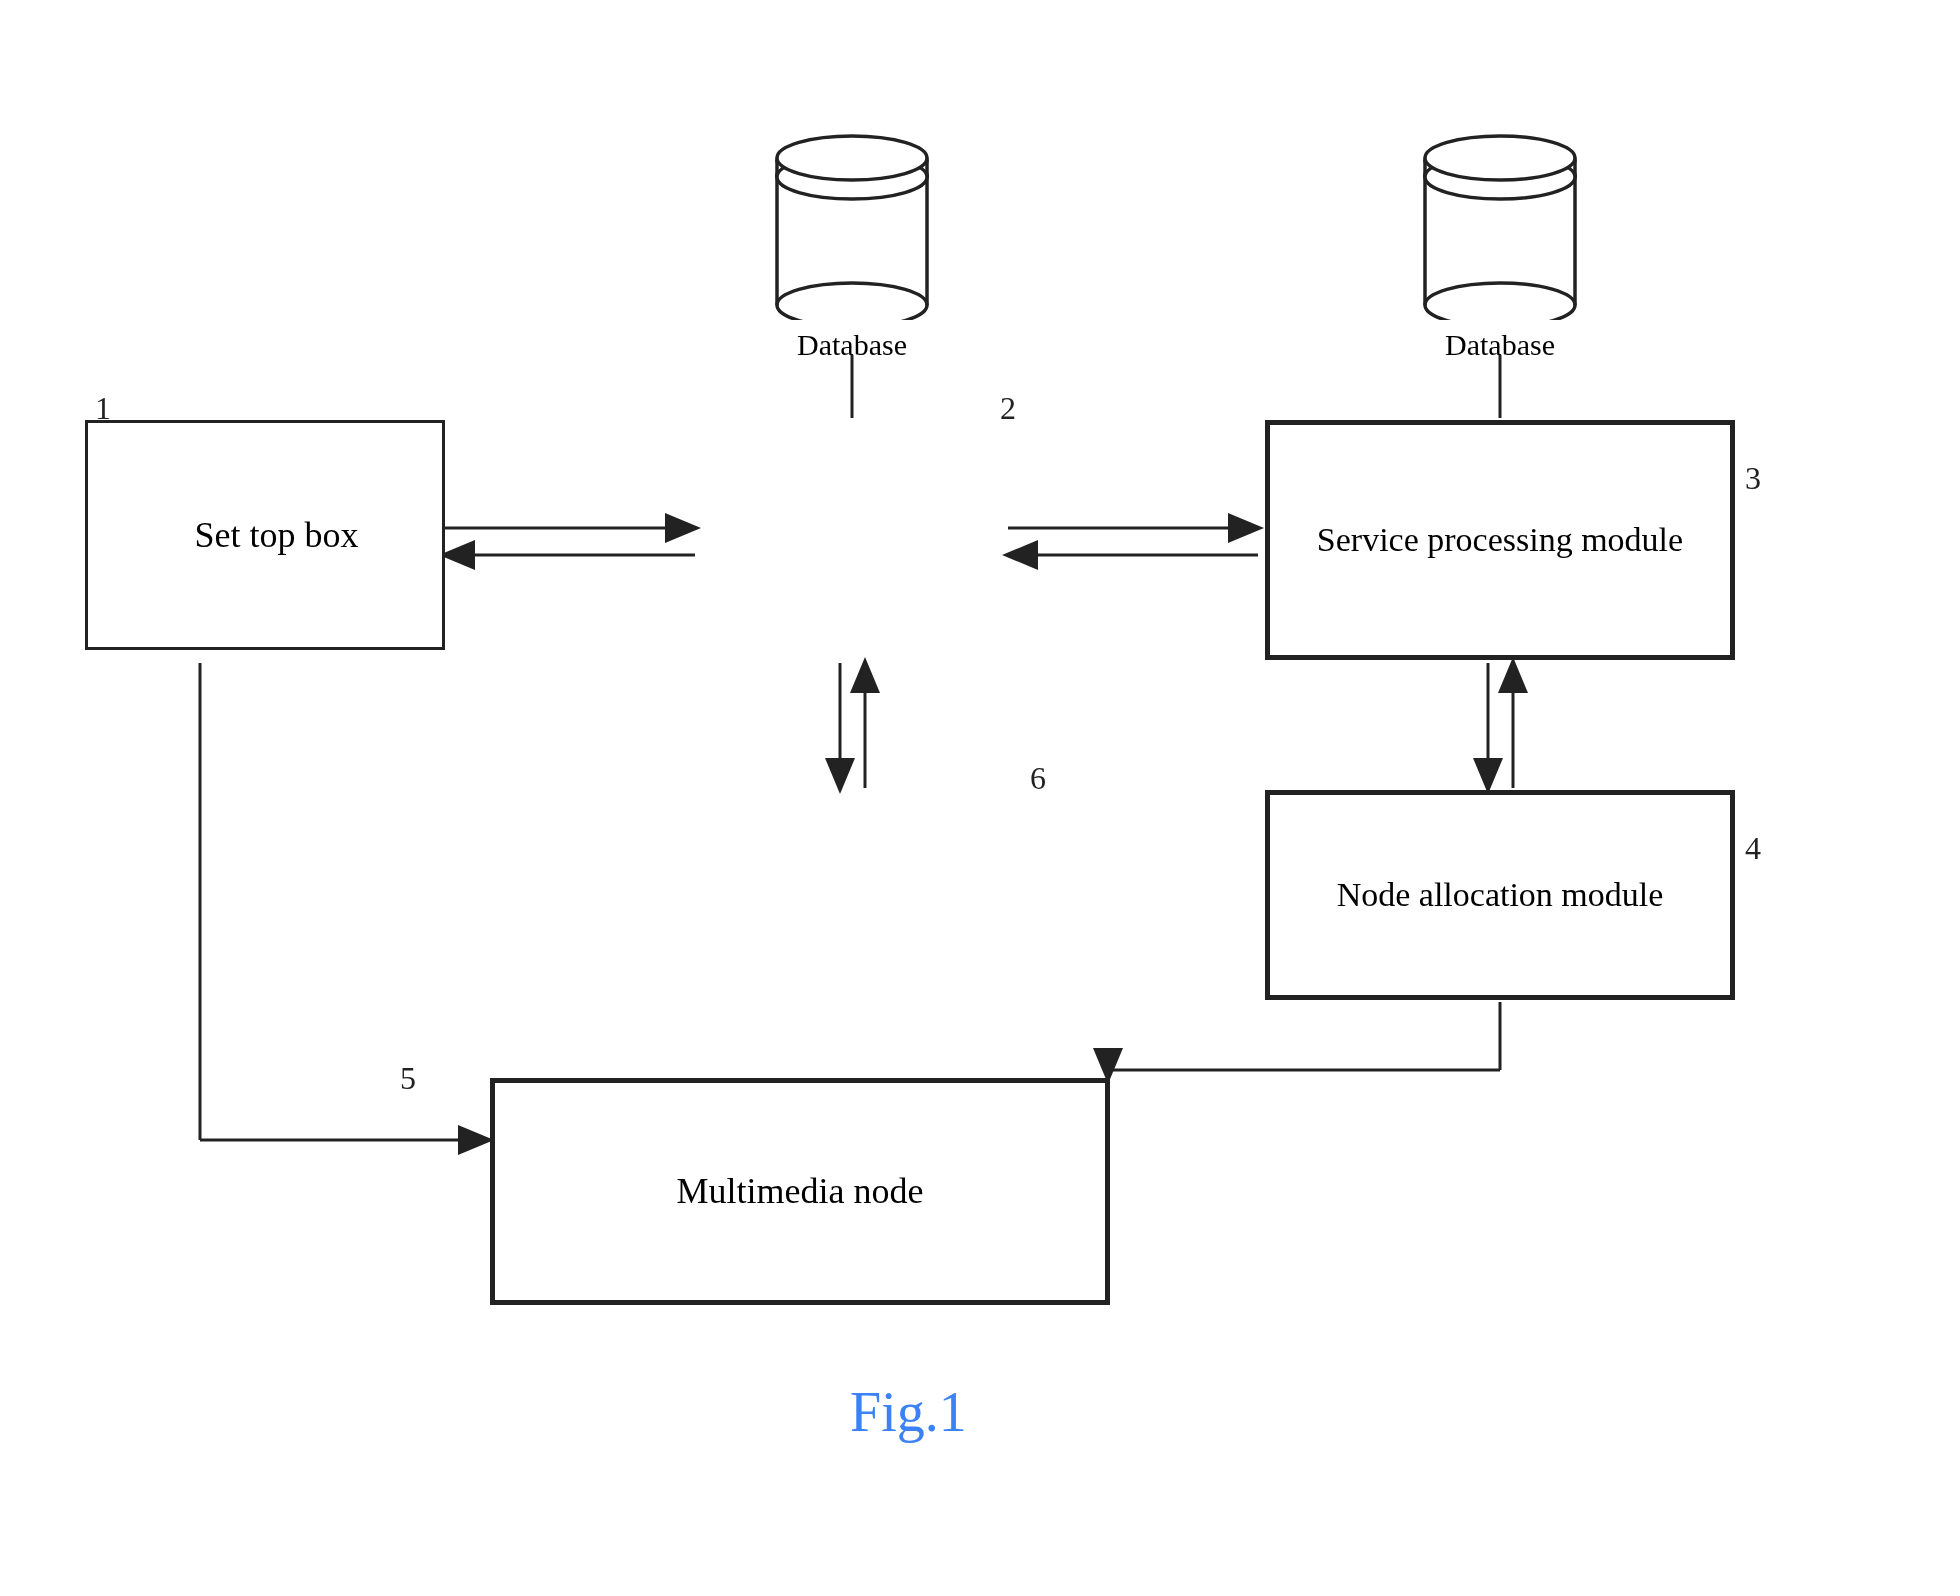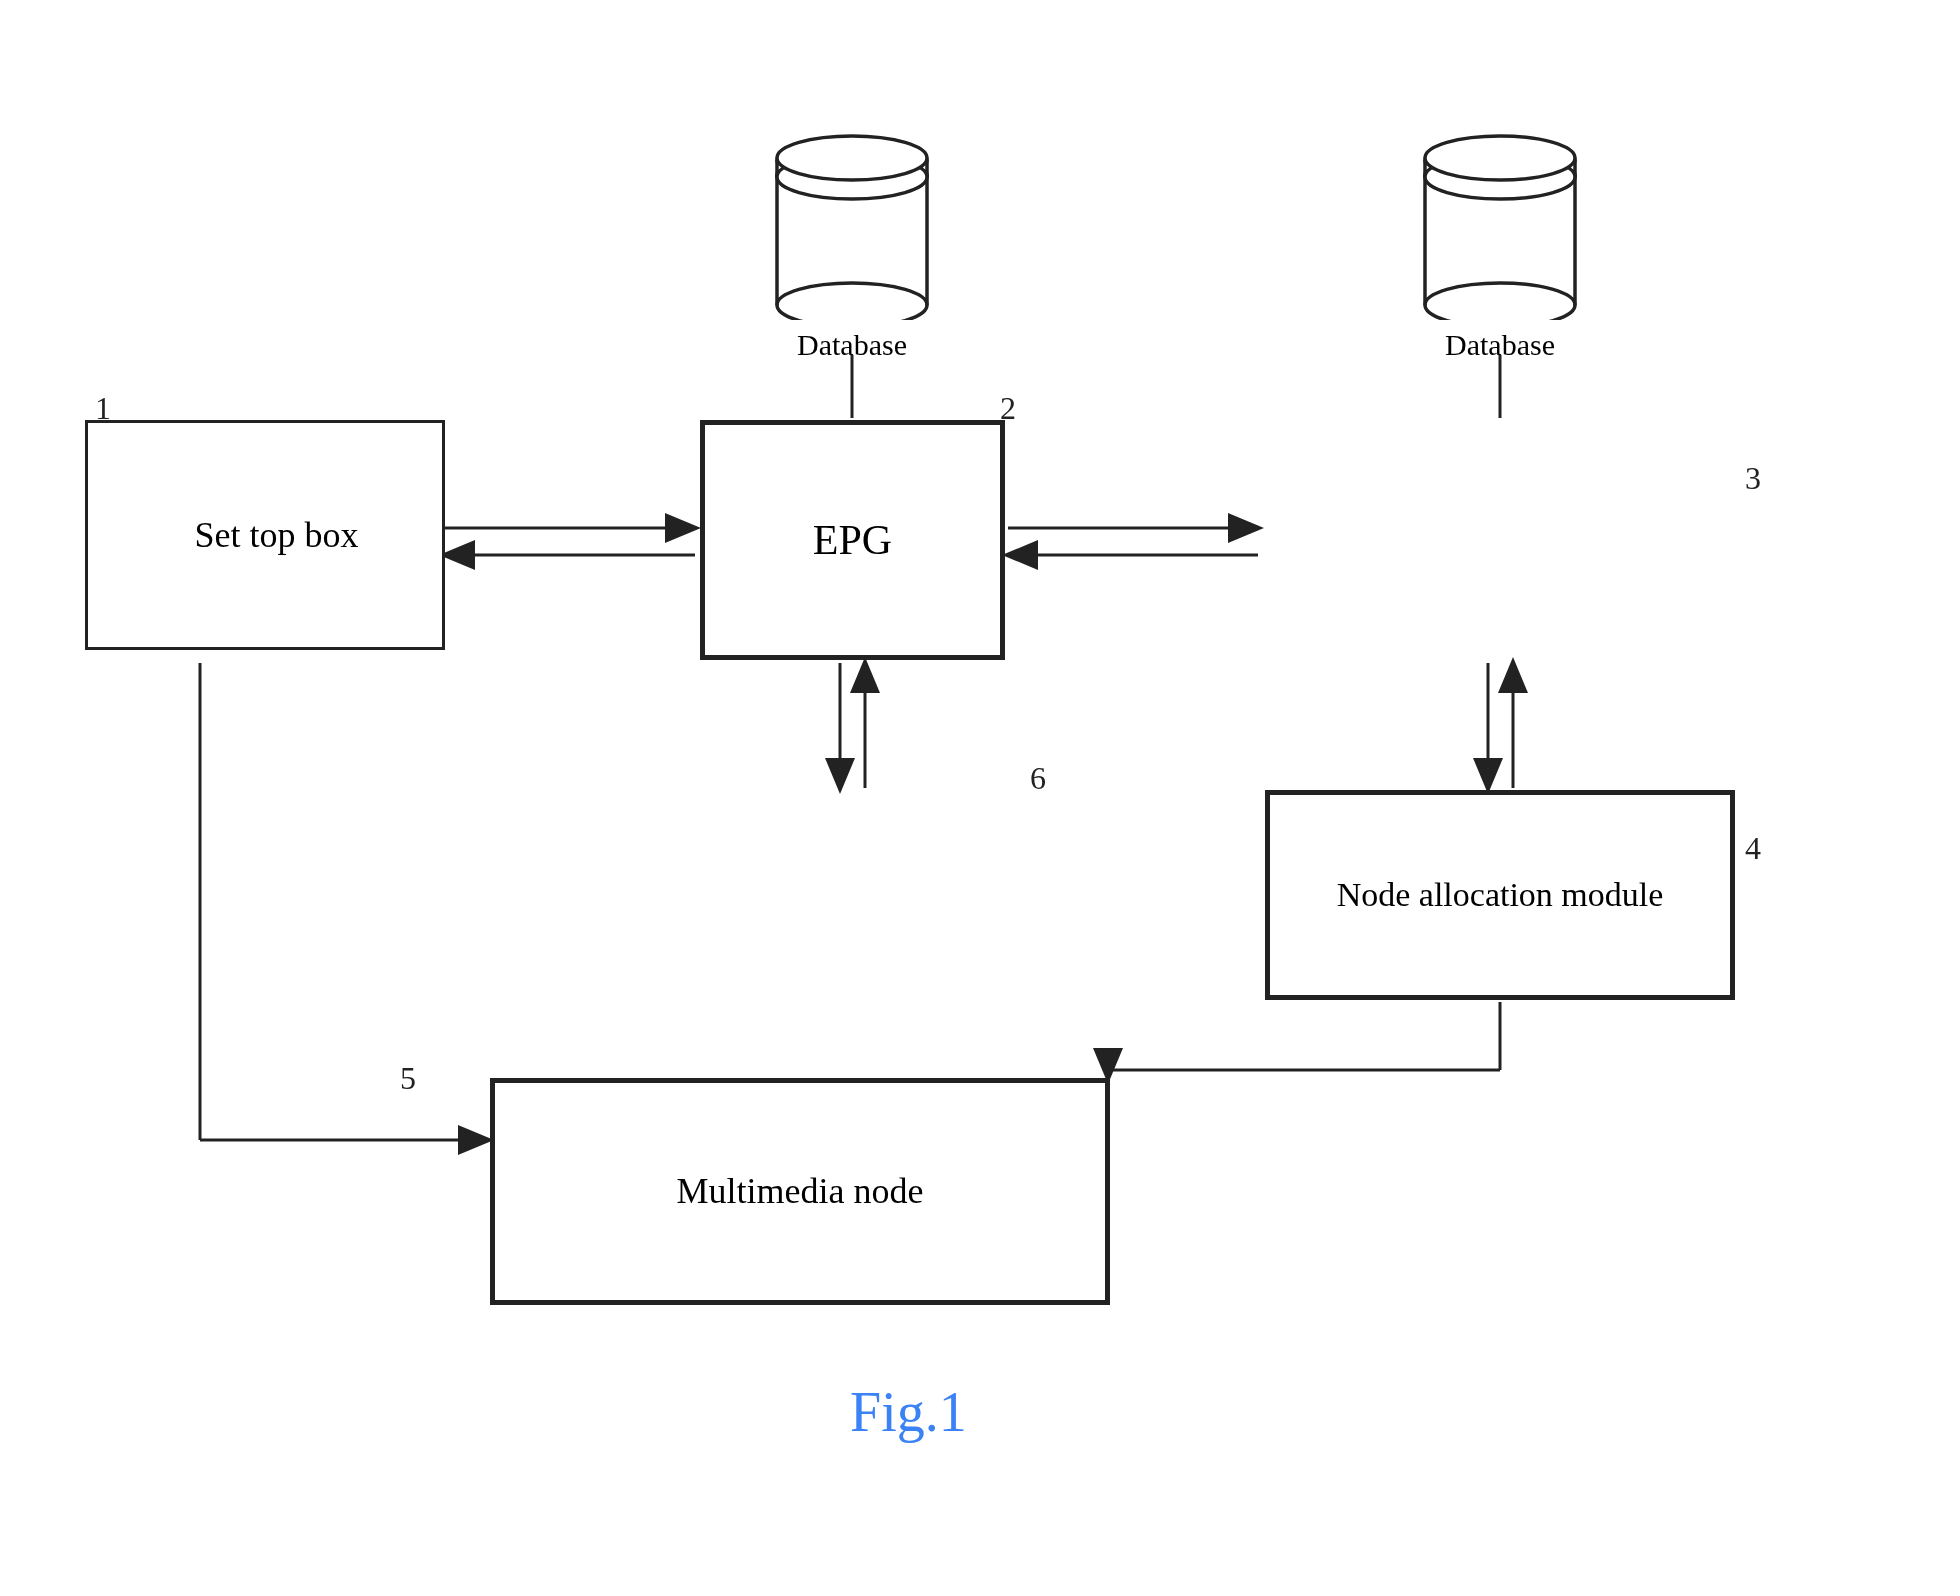--- a/index.html
+++ b/index.html
@@ -162,24 +162,24 @@
       <ellipse cx="80" cy="57" rx="75" ry="22" fill="white" stroke="#222" stroke-width="3.5"></ellipse>
       <ellipse cx="80" cy="38" rx="75" ry="22" fill="white" stroke="#222" stroke-width="3.5"></ellipse>
     </svg>
     <div class="db-label">Database</div>
   </div>
 
   <div class="box" style="left:85px; top:420px; width:360px; height:230px; font-size:36px;padding-left:23px;">
     <span>Set top box</span>
   </div>
 
-  <div class="box box-thick" style="left:700px; top:420px; width:305px; height:240px; font-size:42px;">
-    <span>EPG</span>
+
+  <div class="box box-thick" style="left:1265px; top:420px; width:470px; height:240px; font-size:34px;">
+    <span>Service processing module</span>
   </div>
-
 
 
   <div class="box box-thick" style="left:1265px; top:790px; width:470px; height:210px; font-size:34px;align-items:center;">
     <span>Node allocation module</span>
   </div>
 
   <div class="box box-thick" style="left:490px; top:1078px; width:620px; height:227px; font-size:36px;">
     <span>Multimedia node</span>
   </div>
 

